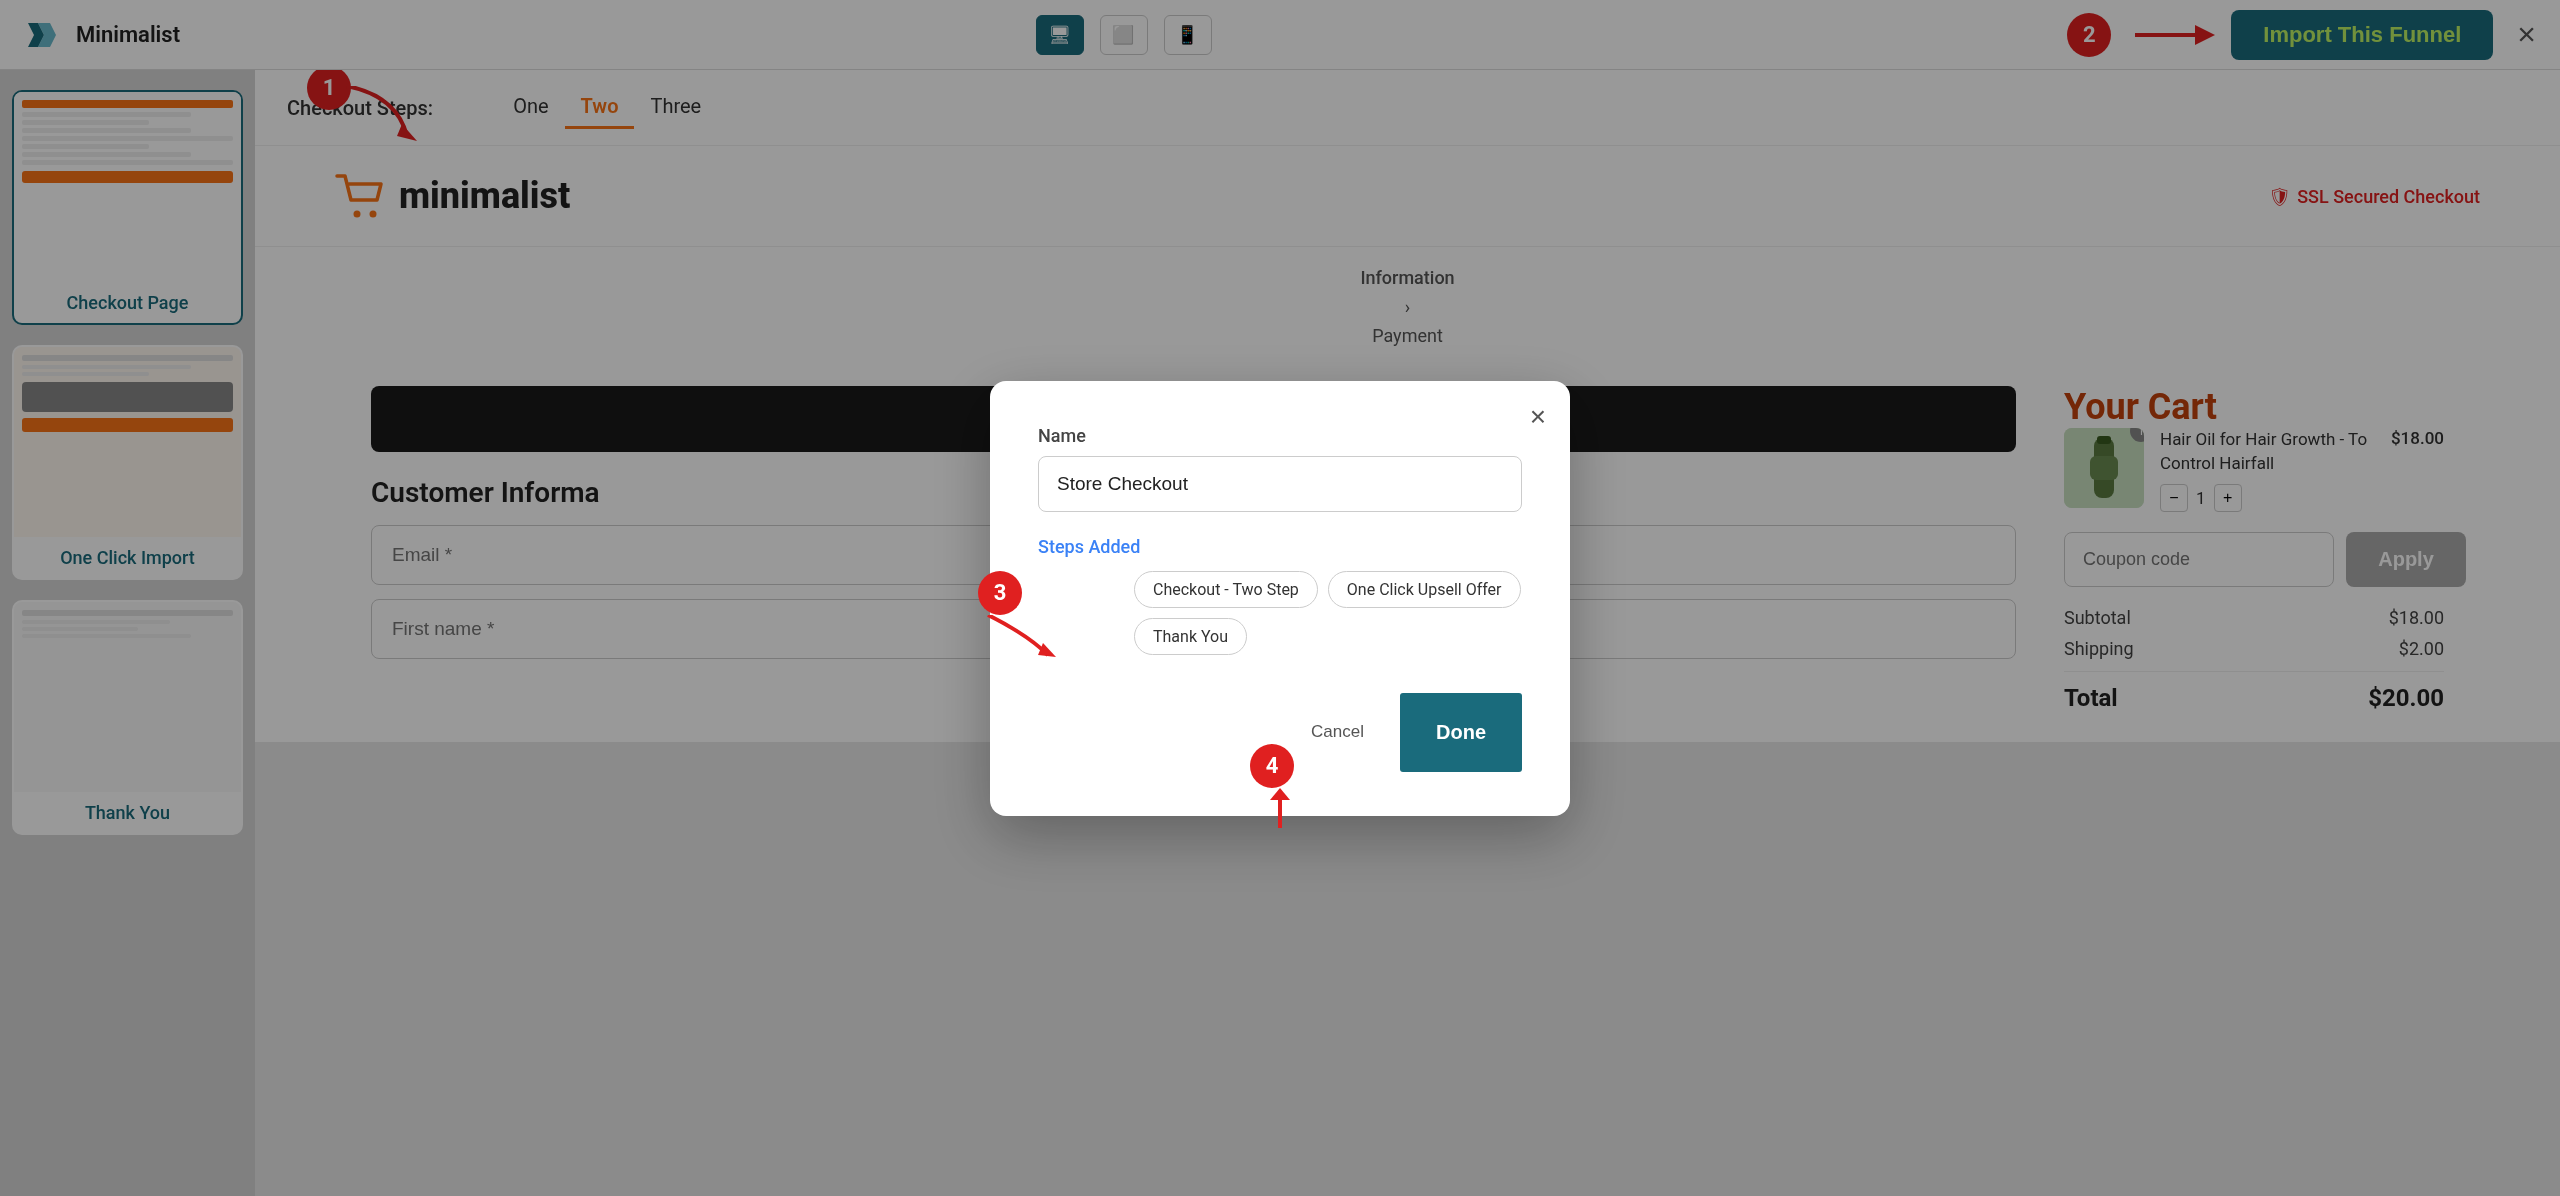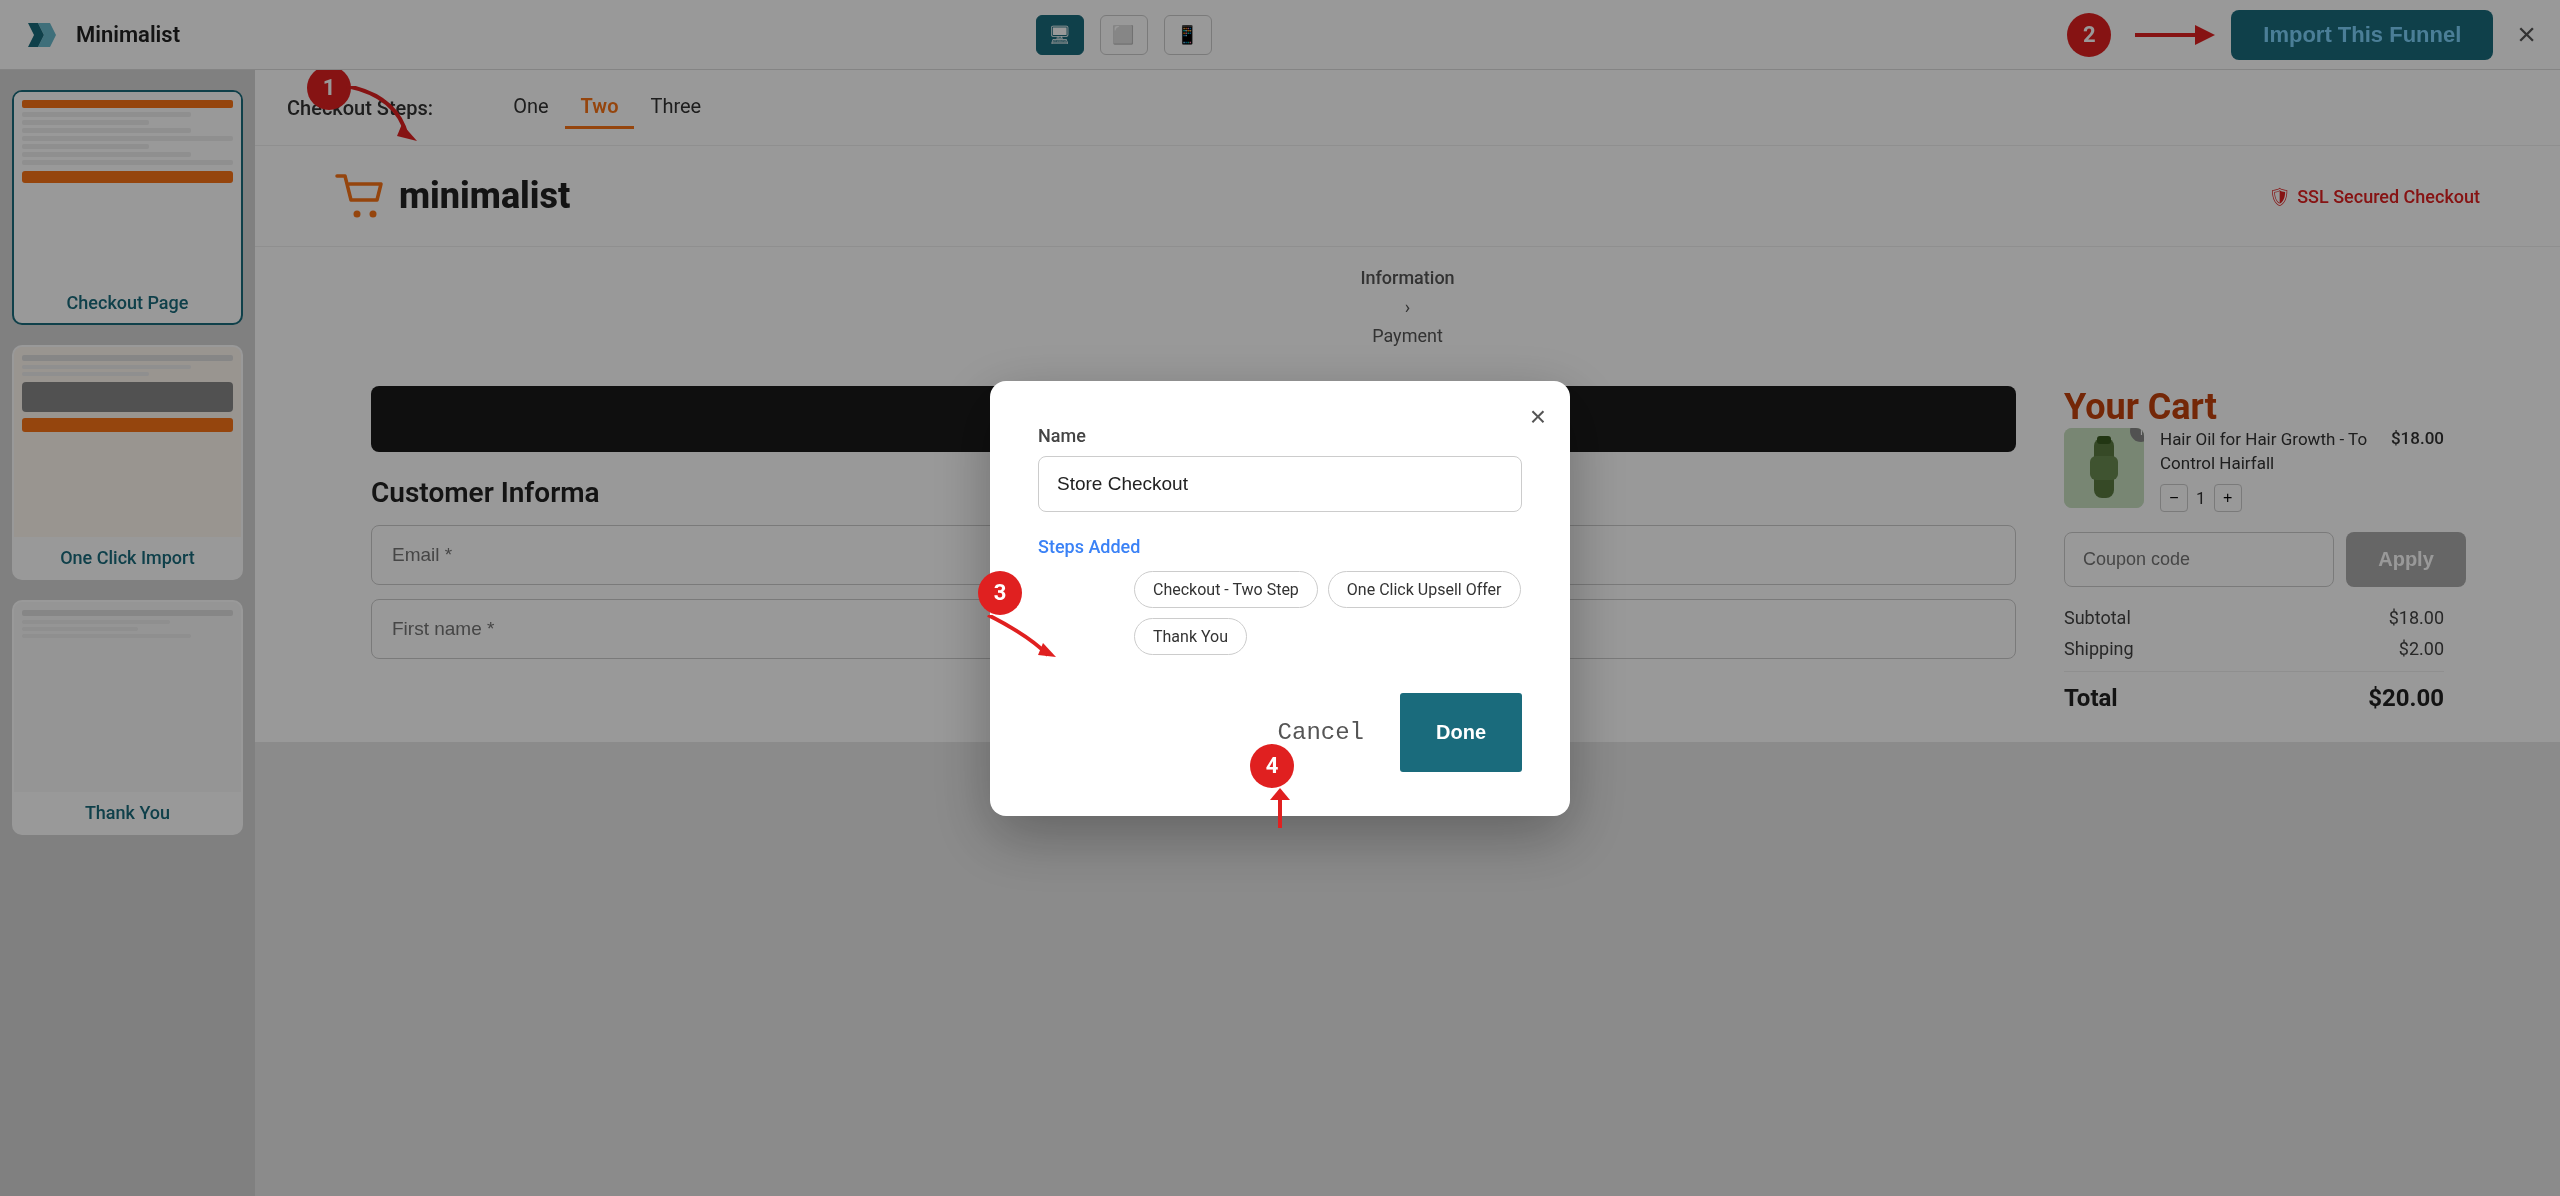--- a/index.html
+++ b/index.html
@@ -16,21 +16,21 @@
     .logo-text { font-size: 22px; font-weight: 600; color: #222; }
     .topbar-center { display: flex; align-items: center; gap: 16px; }
     .device-btn {
       width: 48px; height: 40px; border: 1px solid #ccc; background: #fff;
       border-radius: 6px; cursor: pointer; display: flex; align-items: center; justify-content: center;
       color: #555; font-size: 18px;
     }
     .device-btn.active { background: #1a6b7c; color: #fff; border-color: #1a6b7c; }
     .topbar-right { display: flex; align-items: center; gap: 16px; }
     .import-btn {
-      background: #1a6b7c; color: #7dd3fc; border: none; border-radius: 8px;
+      background: #1a6b7c; color: #bef264; border: none; border-radius: 8px;
       padding: 12px 32px; font-size: 22px; font-weight: 600; cursor: pointer;
     }
     .close-btn { font-size: 32px; color: #555; background: none; border: none; cursor: pointer; margin-left: 8px; }
 
     
     .badge-circle {
       width: 44px; height: 44px; border-radius: 50%; background: #e02020;
       color: #fff; font-size: 22px; font-weight: 700;
       display: flex; align-items: center; justify-content: center;
       position: absolute;
@@ -173,21 +173,21 @@
       padding: 16px 18px; font-size: 19px; color: #222; margin-bottom: 24px;
     }
     .steps-added-label { font-size: 18px; color: #3b82f6; font-weight: 500; margin-bottom: 14px; }
     .steps-chips { display: flex; gap: 10px; flex-wrap: wrap; margin-bottom: 32px; }
     .chip {
       border: 1px solid #ccc; border-radius: 20px;
       padding: 8px 18px; font-size: 16px; color: #333; background: #fff;
     }
     .modal-actions { display: flex; justify-content: flex-end; gap: 16px; align-items: center; }
     .cancel-btn {
-      background: none; border: none; color: #555; font-size: 24px; cursor: pointer; padding: 12px 20px; font-family: Liberation Mono, monospace;
+      background: none; border: none; color: #555; font-size: 17px; cursor: pointer; padding: 12px 20px;
     }
     .done-btn {
       background: #1a6b7c; color: #fff; border: none; border-radius: 3px;
       padding: 28px 36px; font-size: 20px; font-weight: 700; cursor: pointer;
     }
   </style>
 </head>
 <body>
 
 <div class="topbar">

